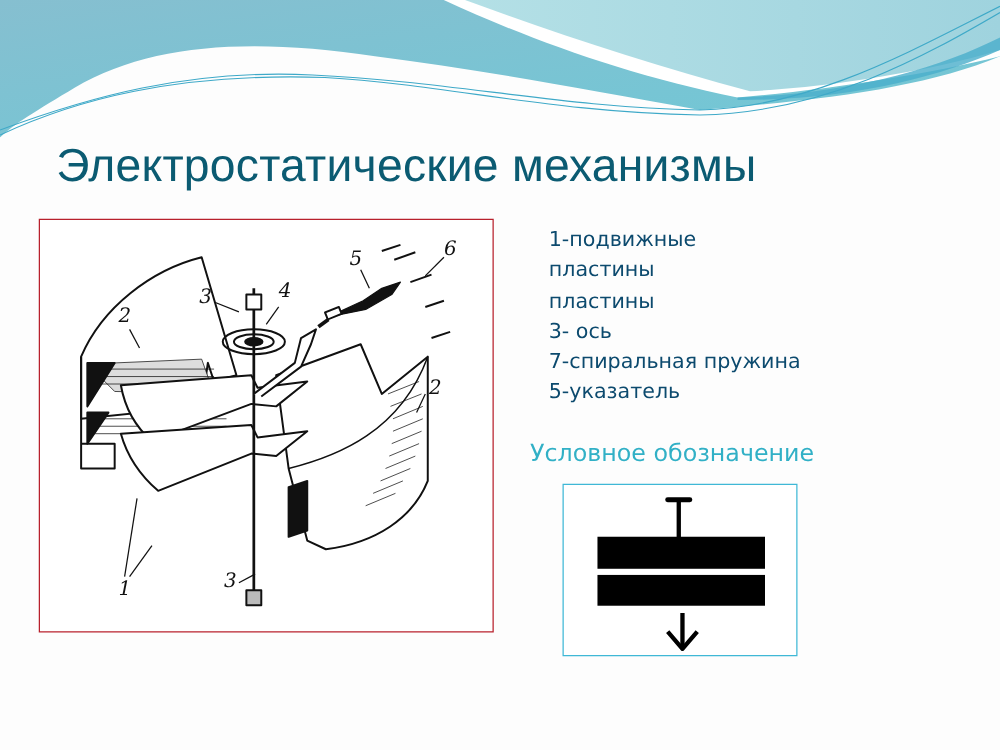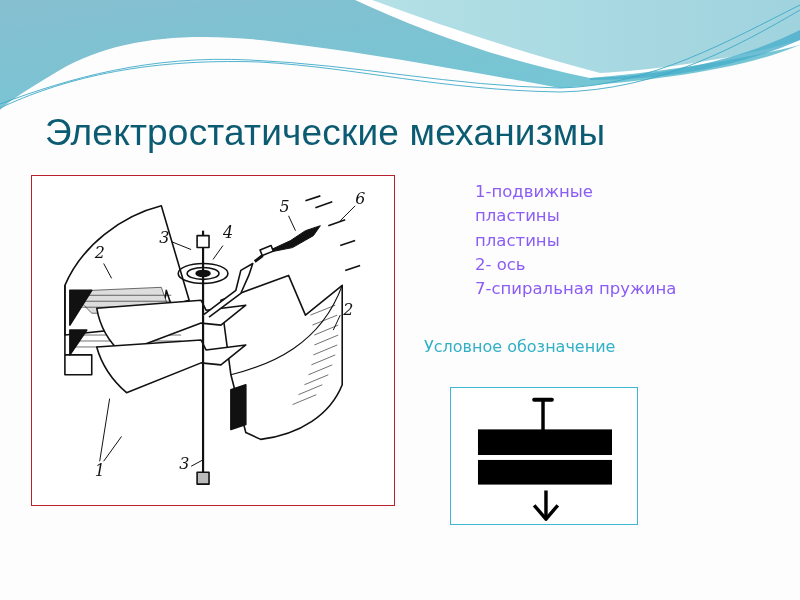--- a/index.html
+++ b/index.html
@@ -1,23 +1,23 @@
 <!DOCTYPE html>
 <html><head>
   <meta charset="utf-8">
   <style>
     html, body { margin: 0; padding: 0; }
     body { width: 800px; height: 600px; position: relative; overflow: hidden; background: #fdfdfd; font-family: "DejaVu Sans", sans-serif; }
     .header-waves { position: absolute; left: 0; top: 0; width: 800px; height: 110px; }
     .slide-title { position: absolute; left: 45px; top: 112px; font-size: 37px; color: #0b5b72; letter-spacing: 0.2px; white-space: nowrap; font-family: Liberation Sans, sans-serif; }
     .diagram-frame { position: absolute; left: 31px; top: 175px; width: 364px; height: 331px; border: 1.5px solid #b8202c; background: #ffffff; box-sizing: border-box; }
     .diagram-frame svg { width: 100%; height: 100%; display: block; }
-    .legend { position: absolute; left: 439px; top: 180px; font-size: 16.5px; line-height: 24.3px; color: #8b5cf6; font-family: "DejaVu Sans", sans-serif; margin-left: 36px; }
+    .legend { position: absolute; left: 439px; top: 180px; font-size: 16.5px; line-height: 24.3px; color: #0c4a6e; font-family: "DejaVu Sans", sans-serif; }
     .legend div { white-space: nowrap; }
-    .symbol-label { position: absolute; left: 424px; top: 337px; font-size: 16px; color: #31b0c6; white-space: nowrap; font-family: "DejaVu Sans", sans-serif; }
+    .symbol-label { position: absolute; left: 424px; top: 352px; font-size: 19px; color: #31b0c6; white-space: nowrap; font-family: "DejaVu Sans", sans-serif; }
     .symbol-frame { position: absolute; left: 450px; top: 387px; width: 188px; height: 138px; border: 1.5px solid #3fb8d6; background: #ffffff; box-sizing: border-box; }
     .symbol-frame svg { width: 100%; height: 100%; display: block; }
   </style>
 </head>
 <body>
 
 <svg class="header-waves" viewBox="0 0 800 110" preserveAspectRatio="none">
   <defs>
     <linearGradient id="gL" x1="0" y1="0" x2="1" y2="1">
       <stop offset="0" stop-color="#86bfd0"></stop>
@@ -115,22 +115,23 @@
       <line x1="68" y1="287" x2="78" y2="224"></line>
         <line x1="72" y1="287" x2="90" y2="262"></line>
     </g>
   </svg>
 </div>
 
 <div class="legend">
   <div>1-подвижные</div>
   <div>пластины</div>
   <div>пластины</div>
-  <div>2- ось</div>
+  <div>3- ось</div>
   <div>7-спиральная пружина</div>
+  <div>5-указатель</div>
 </div>
 
 <div class="symbol-label">Условное обозначение</div>
 
 <div class="symbol-frame">
   <svg viewBox="0 0 188 138">
     <line x1="84" y1="12" x2="102" y2="12" stroke="#000" stroke-width="4" stroke-linecap="round"></line>
     <line x1="93" y1="12" x2="93" y2="44" stroke="#000" stroke-width="3.5"></line>
     <rect x="27" y="42" width="136" height="26" fill="#000"></rect>
     <rect x="27" y="73" width="136" height="25" fill="#000"></rect>

